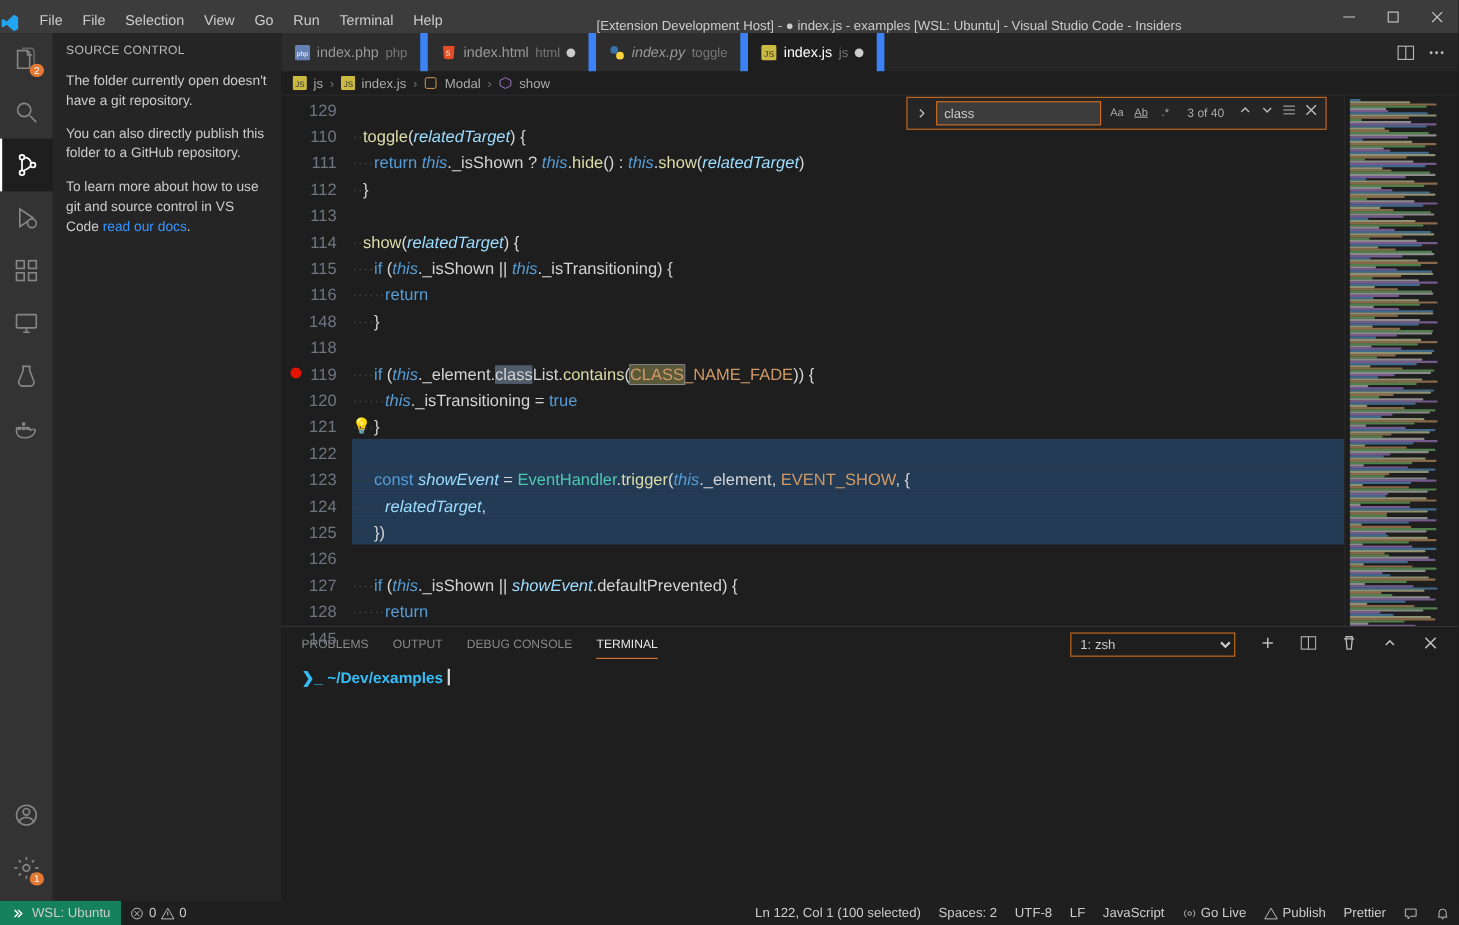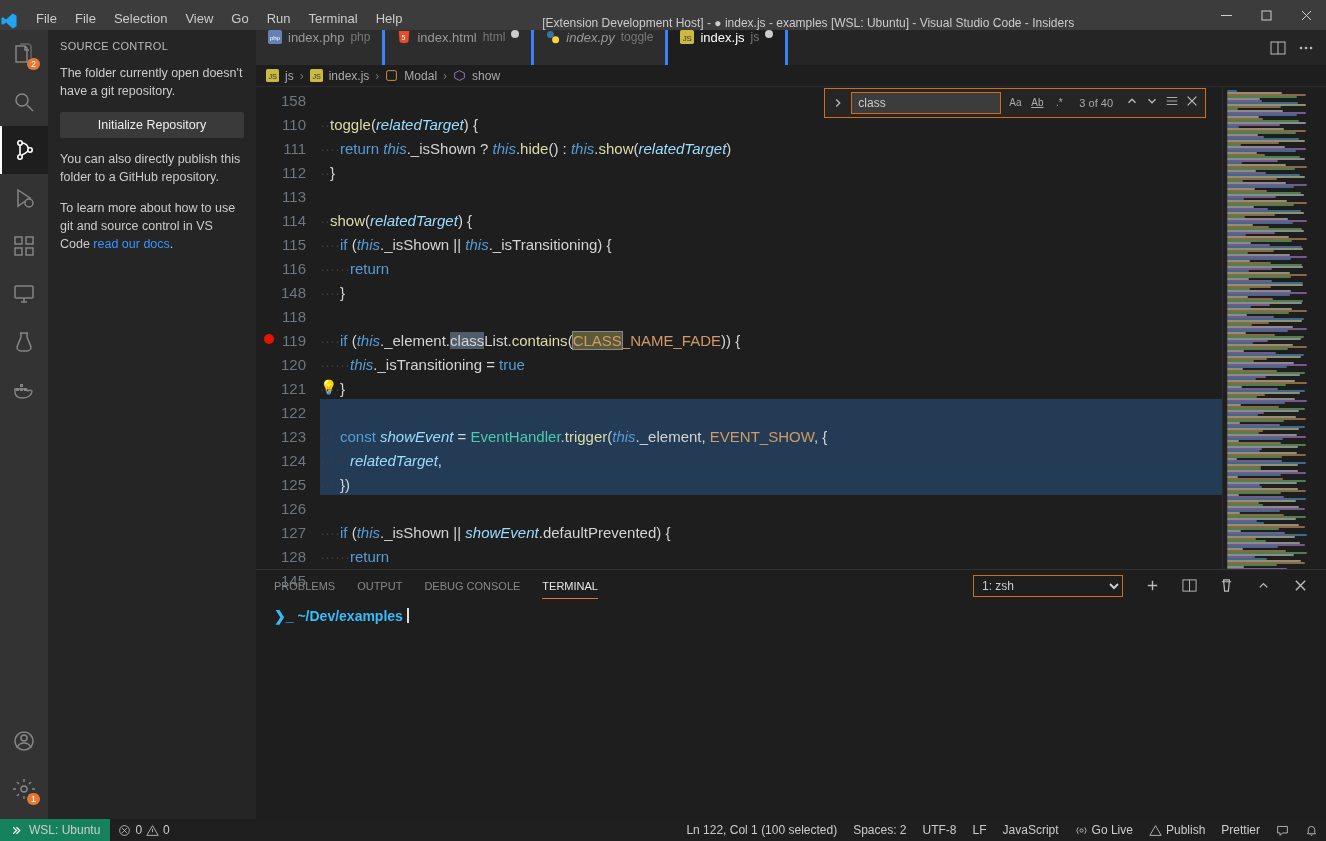--- a/index.html
+++ b/index.html
@@ -43,21 +43,21 @@
   .btn{padding:6px 0;text-align:center;border-radius:2px;cursor:pointer;font-size:12.5px}
   .btn.grey{background:#3a3a3a;color:#eee}
   .btn.green{background:var(--green);color:#fff;display:flex;justify-content:center;align-items:center;gap:6px}
   .btn.green svg{width:14px;height:14px}
 
   
   .editor-group{flex:1;display:flex;flex-direction:column;min-width:0}
 
   
   .tabs{height:35px;background:var(--tabbar);display:flex;align-items:stretch}
-  .tab{display:flex;gap:6px;padding:0 12px;background:var(--tab-inactive);color:#999;border-right:3px solid #3b82f6;cursor:pointer;font-size:13px}
+  .tab{display:flex;align-items:center;gap:6px;padding:0 12px;background:var(--tab-inactive);color:#999;border-right:7px solid #3b82f6;cursor:pointer;font-size:13px}
   .tab.active{background:var(--tab-active);color:#fff}
   .tab .ext{color:#777;font-size:12px}
   .tab .dot{width:8px;height:8px;border-radius:50%;background:#ccc}
   .tab .ficon{width:14px;height:14px}
   .tabs .spacer{flex:1}
   .tabs .actions{display:flex;align-items:center;gap:12px;padding:0 12px;color:#bbb}
   .tabs .actions svg{width:16px;height:16px;cursor:pointer}
 
   
   .crumbs{height:22px;background:var(--bg);display:flex;align-items:center;gap:6px;padding:0 10px;color:#aaa;font-size:12px;border-bottom:1px solid #2a2a2a}
@@ -224,21 +224,20 @@
               <path d="M12 2v3M12 19v3M4 12H1M23 12h-3M5 5l2 2M17 17l2 2M19 5l-2 2M7 17l-2 2"></path>
             </svg>
             <span class="badge o">1</span>
           </div>
       </div>
     </div>
 
     <div class="sidebar">
       <div class="hdr">SOURCE CONTROL</div>
       <p>The folder currently open doesn't have a git repository.</p>
-      <div class="btn grey">Initialize Repository</div>
       <p>You can also directly publish this folder to a GitHub repository.</p>
       <p><span>To learn more about how to use git and source control in VS Code </span><a href="#">read our docs</a><span>.</span></p>
     </div>
 
     <div class="editor-group">
 
       <div class="tabs" id="tabs">
         <div class="tab">
             <svg class="ficon" viewBox="0 0 16 16">
               <rect width="16" height="16" rx="2" fill="#6680b3"></rect>
@@ -329,21 +328,21 @@
                 <path d="M4 6l4 4 4-4"></path>
               </svg></span>
           <span class="nbtn"><svg viewBox="0 0 16 16" fill="none" stroke="#bbb">
                 <path d="M2 4h12M2 8h12M2 12h12"></path>
               </svg></span>
           <span class="nbtn"><svg viewBox="0 0 16 16" stroke="#bbb" stroke-width="1.5">
                 <path d="M3 3l10 10M13 3L3 13"></path>
               </svg></span>
         </div>
         <div class="gutter" id="gutter">
-            <div class="ln">158</div>
+            <div class="ln">129</div>
             <div class="ln">110</div>
             <div class="ln">111</div>
             <div class="ln">112</div>
             <div class="ln">113</div>
             <div class="ln">114</div>
             <div class="ln">115</div>
             <div class="ln">116</div>
             <div class="ln">148</div>
             <div class="ln">118</div>
             <div class="bp" style="top: 247px;"></div>

